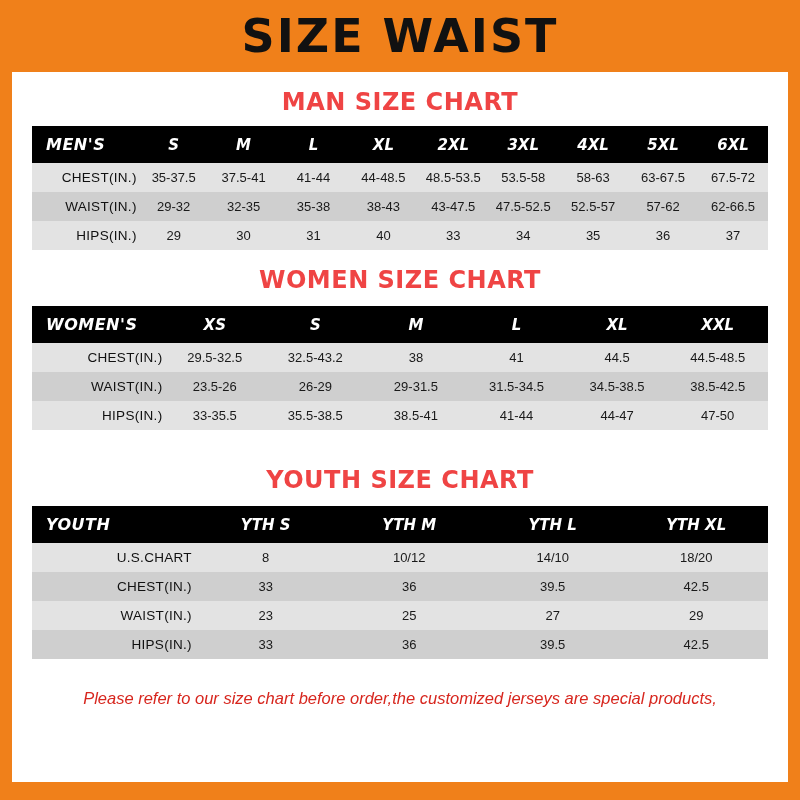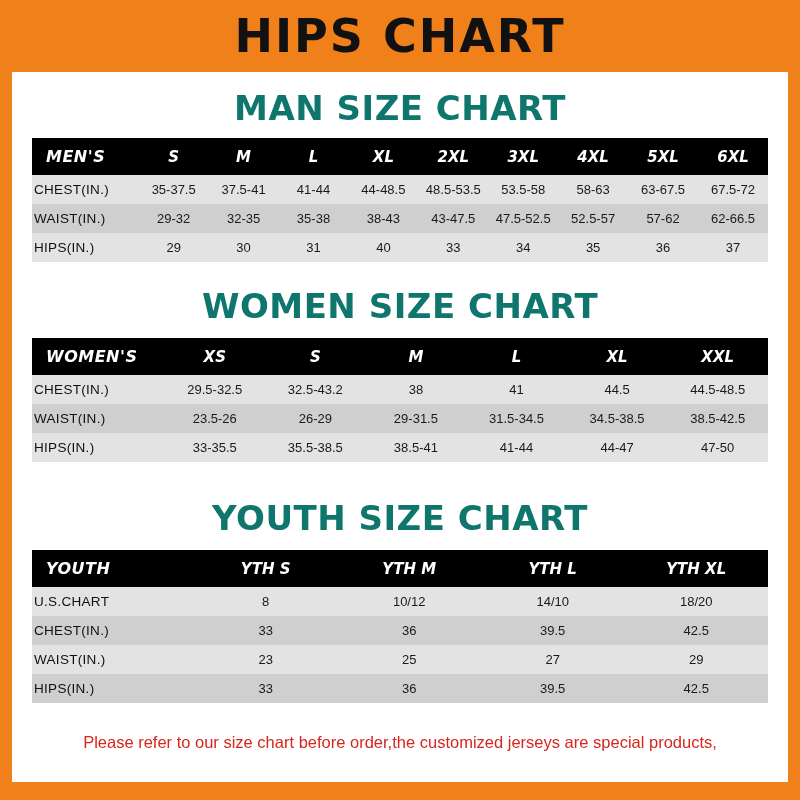--- a/index.html
+++ b/index.html
@@ -42,26 +42,26 @@
   }
   .content {
     flex: 1;
     padding: 0 20px;
     box-sizing: border-box;
   }
   .section-title {
     text-align: center;
     font-family: "DejaVu Sans", sans-serif;
     font-weight: bold;
-    font-size: 34px;
-    color: #0f766e;
+    font-size: 24px;
+    color: #ef4444;
     letter-spacing: 0.5px;
   }
   .t1 { margin-top: 16px; margin-bottom: 10px; }
-  .t2 { margin-top: 24px; margin-bottom: 12px; }
+  .t2 { margin-top: 16px; margin-bottom: 12px; }
   .t3 { margin-top: 36px; margin-bottom: 12px; }
 
   table.size-table {
     width: 100%;
     border-collapse: collapse;
     table-layout: fixed;
     font-size: 13px;
     color: #111111;
   }
   table.size-table thead th {
@@ -80,56 +80,57 @@
     font-size: 16px;
     letter-spacing: 0.5px;
   }
   table.size-table tbody td {
     padding: 7px 2px;
     text-align: center;
     font-size: 13px;
     color: #1a1a1a;
   }
   table.size-table tbody td.rowhead {
-    text-align: left;
+    text-align: right;
     font-size: 13.5px;
     color: #111111;
     letter-spacing: 0.3px;
   }
   table.size-table tbody tr.odd td { background: #e3e3e3; }
   table.size-table tbody tr.even td { background: #cfcfcf; }
 
   
   .men col.c0 { width: 14.5%; }
   .women col.c0 { width: 18%; }
   .youth col.c0 { width: 22%; }
 
   .footer-note {
     margin-top: 18px;
     padding: 10px 16px 6px 16px;
     text-align: center;
     color: #d7261e;
     font-size: 16.5px;
     line-height: 1.35;
     font-family: "Liberation Sans", sans-serif;
+    font-style: italic;
   }
   .footer-note .line { display: block; }
   .bottom-bar {
     height: 18px;
     background: #f0801a;
     margin: 0 -12px;
   }
 </style>
 </head>
 <body>
 
 <div class="page">
 
   <div class="header-bar">
-    <div class="header-title">HIPS CHART</div>
+    <div class="header-title">SIZE WAIST</div>
   </div>
 
   <div class="content">
 
     <div class="section-title t1">MAN SIZE CHART</div>
     <table class="size-table men">
       <colgroup>
         <col class="c0">
           <col>
           <col>

